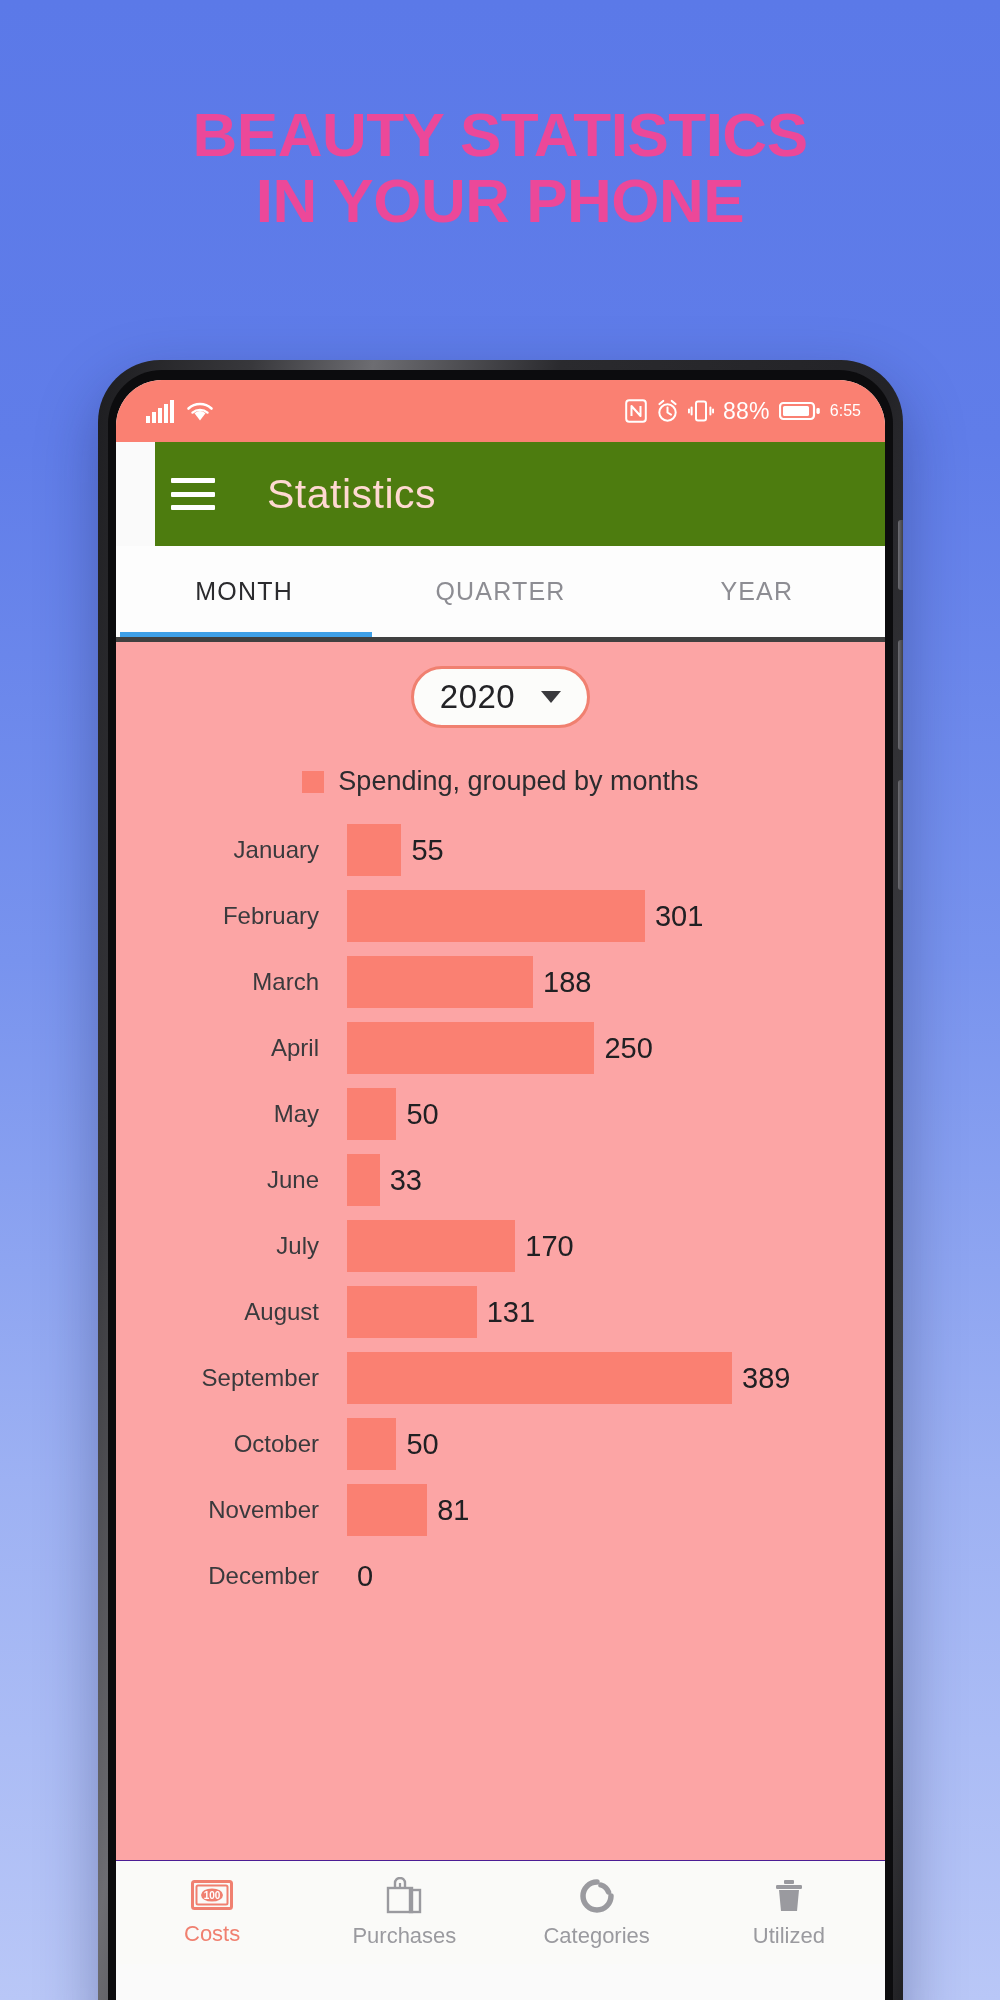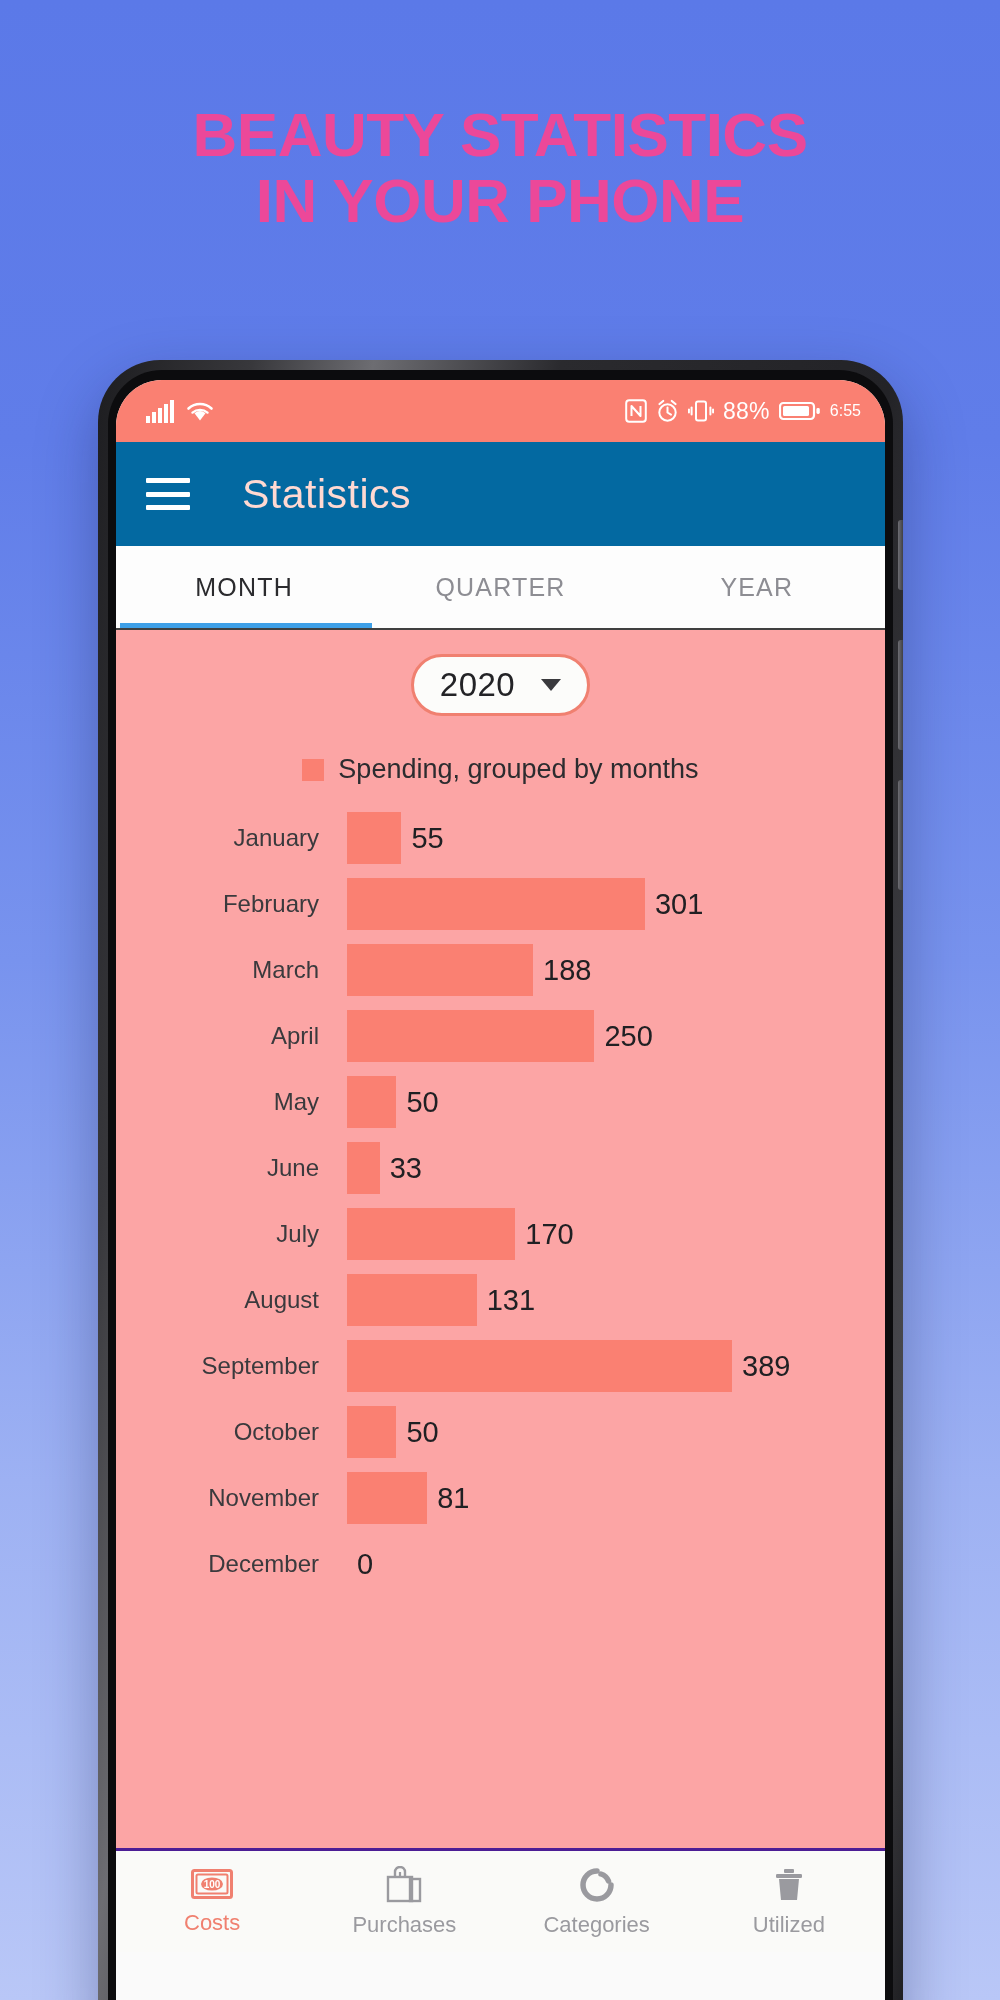--- a/index.html
+++ b/index.html
@@ -91,50 +91,51 @@
     gap: 9px;
   }
   .status-right { }
   .sb-text { font-size: 23px; font-weight: 500; letter-spacing: 0.3px; }
   .sb-time { font-size: 16px; font-weight: 500; }
   .icon-svg { display: block; }
 
   
   .appbar {
     height: 104px;
-    background: #0369a1;
-    display: flex;
-    align-items: center;
-    padding-left: 30px;
+    background: #4d7c0f;
+    display: flex;
+    align-items: center;
+    padding-left: 16px;
     box-shadow: 0 1px 0 rgba(0,0,0,0.04);
+    margin-left: 39px;
   }
   .hamburger {
     width: 44px; height: 32px;
     display: flex; flex-direction: column; justify-content: space-between;
     cursor: pointer;
   }
   .hamburger span {
     display: block; height: 5px; width: 44px;
     background: #ffffff; border-radius: 1px;
   }
   .appbar-title {
     margin-left: 52px;
     color: #ffd9d2;
     font-size: 41px;
     font-weight: 300;
     letter-spacing: 0.5px;
   }
 
   
   .tabs {
-    height: 84px;
+    height: 96px;
     background: #fdfdfd;
     display: flex;
     position: relative;
-    border-bottom: 2px solid #404040;
+    border-bottom: 5px solid #404040;
   }
   .tab {
     flex: 1;
     display: flex;
     align-items: center;
     justify-content: center;
     font-size: 25px;
     letter-spacing: 1.2px;
     color: #8d8d93;
     cursor: pointer;
@@ -241,21 +242,21 @@
   
   .bottomnav {
     position: absolute;
     bottom: 0;
     left: 0;
     width: 769px;
     height: 104px;
     background: #fafaf8;
     display: flex;
     align-items: center;
-    border-top: 3px solid #4c1d95;
+    border-top: 1px solid #4c1d95;
   }
   .nav-item {
     flex: 1;
     display: flex;
     flex-direction: column;
     align-items: center;
     justify-content: center;
     gap: 8px;
     cursor: pointer;
   }

